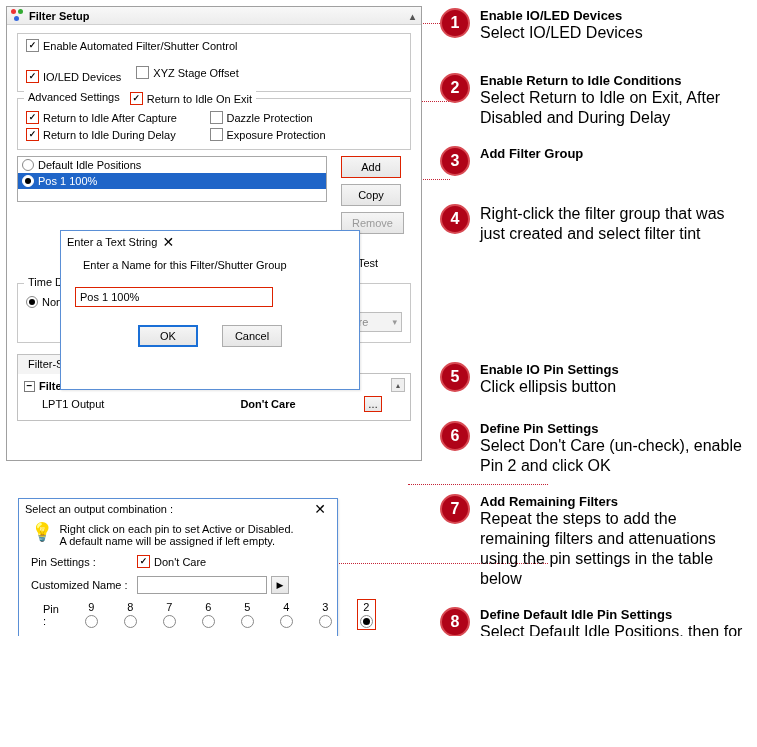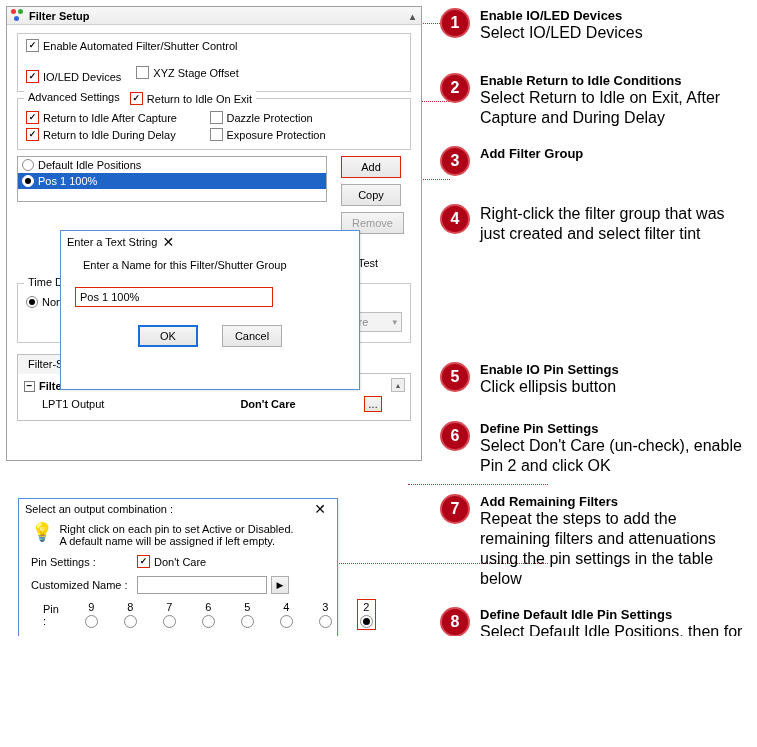--- a/index.html
+++ b/index.html
@@ -305,21 +305,21 @@
       <div class="circle">1</div>
       <div class="ctext">
         <div class="t">Enable IO/LED Devices</div>
         <div class="d">Select IO/LED Devices</div>
       </div>
     </div>
     <div class="callout" style="margin-top:30px;">
       <div class="circle">2</div>
       <div class="ctext">
         <div class="t">Enable Return to Idle Conditions</div>
-        <div class="d">Select Return to Idle on Exit, After Capture and During Delay</div>
+        <div class="d">Select Return to Idle on Exit, After Disabled and During Delay</div>
       </div>
     </div>
     <div class="callout" style="margin-top:14px;">
       <div class="circle">3</div>
       <div class="ctext">
         <div class="t">Add Filter Group</div>
       </div>
     </div>
     <div class="callout" style="margin-top:28px;">
       <div class="circle">4</div>

